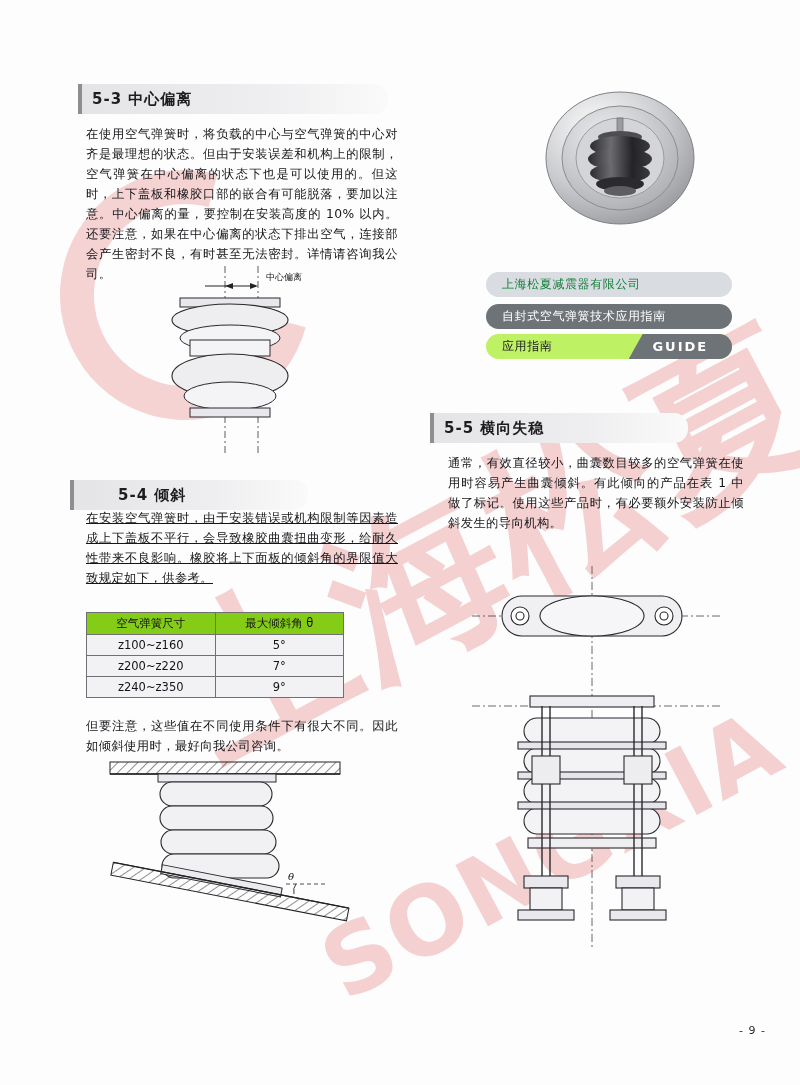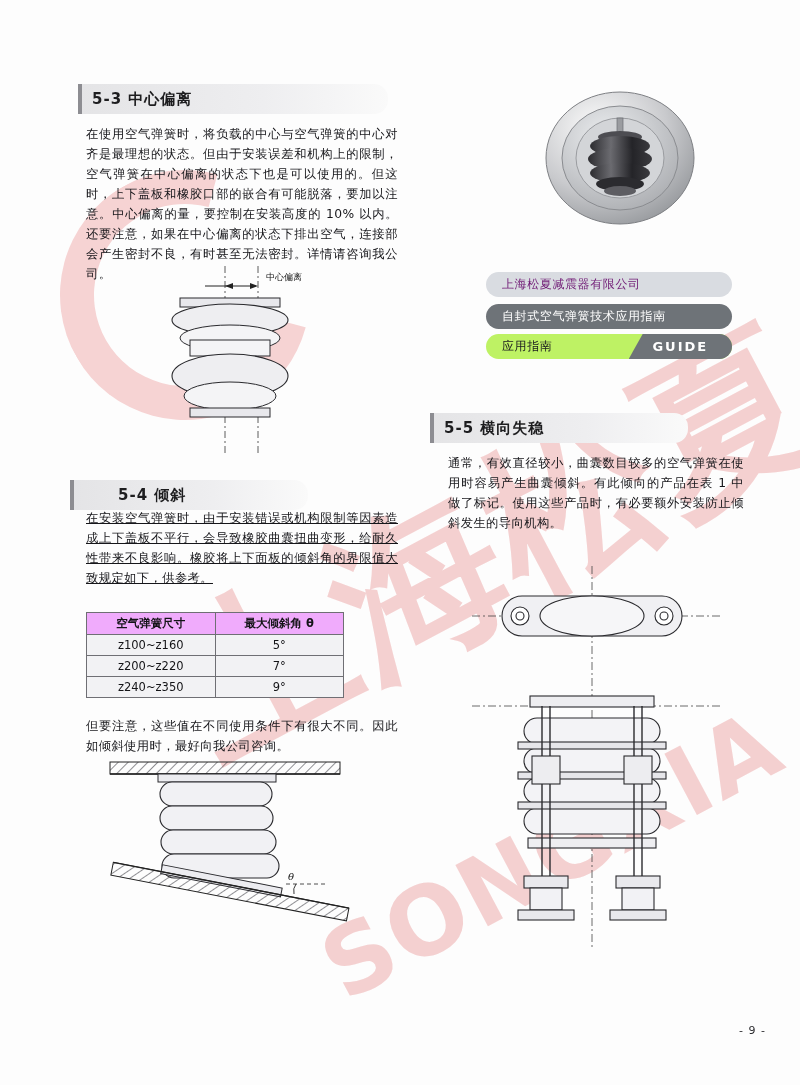--- a/index.html
+++ b/index.html
@@ -91,21 +91,21 @@
     height: 25px;
     display: flex; align-items: center;
     border-radius: 13px;
     font-size: 12px;
     color: #ffffff;
     padding-left: 16px;
     letter-spacing: .6px;
   }
   .badge.light {
     background: #d9dce1;
-    color: #701a75;
+    color: #15803d;
   }
   .badge.dark { background: #6e7378; }
   .badge.split {
     background: #bef264;
     padding: 0;
     overflow: hidden;
     color: #1b1b1f;
   }
   .badge.split .left {
     flex: 0 0 58%;
@@ -133,21 +133,21 @@
     font-size: 11.5px;
     background: #f2f2f4;
   }
   table.spec td, table.spec th {
     border: 1px solid #6f6f74;
     padding: 3px 6px;
     text-align: center;
     font-weight: normal;
     color: #141417;
   }
-  table.spec th { background:#f0abfc; font-weight: bold;}
+  table.spec th { background:#84cc16; font-weight: normal;}
   table.spec td:first-child, table.spec th:first-child { width: 128px; }
   table.spec td:last-child, table.spec th:last-child { width: 128px; }
 
   .pagenum {
     position: absolute;
     right: 34px; bottom: 48px;
     font-size: 11px;
     color: #2a2a2e;
     letter-spacing: 1px;
   }

